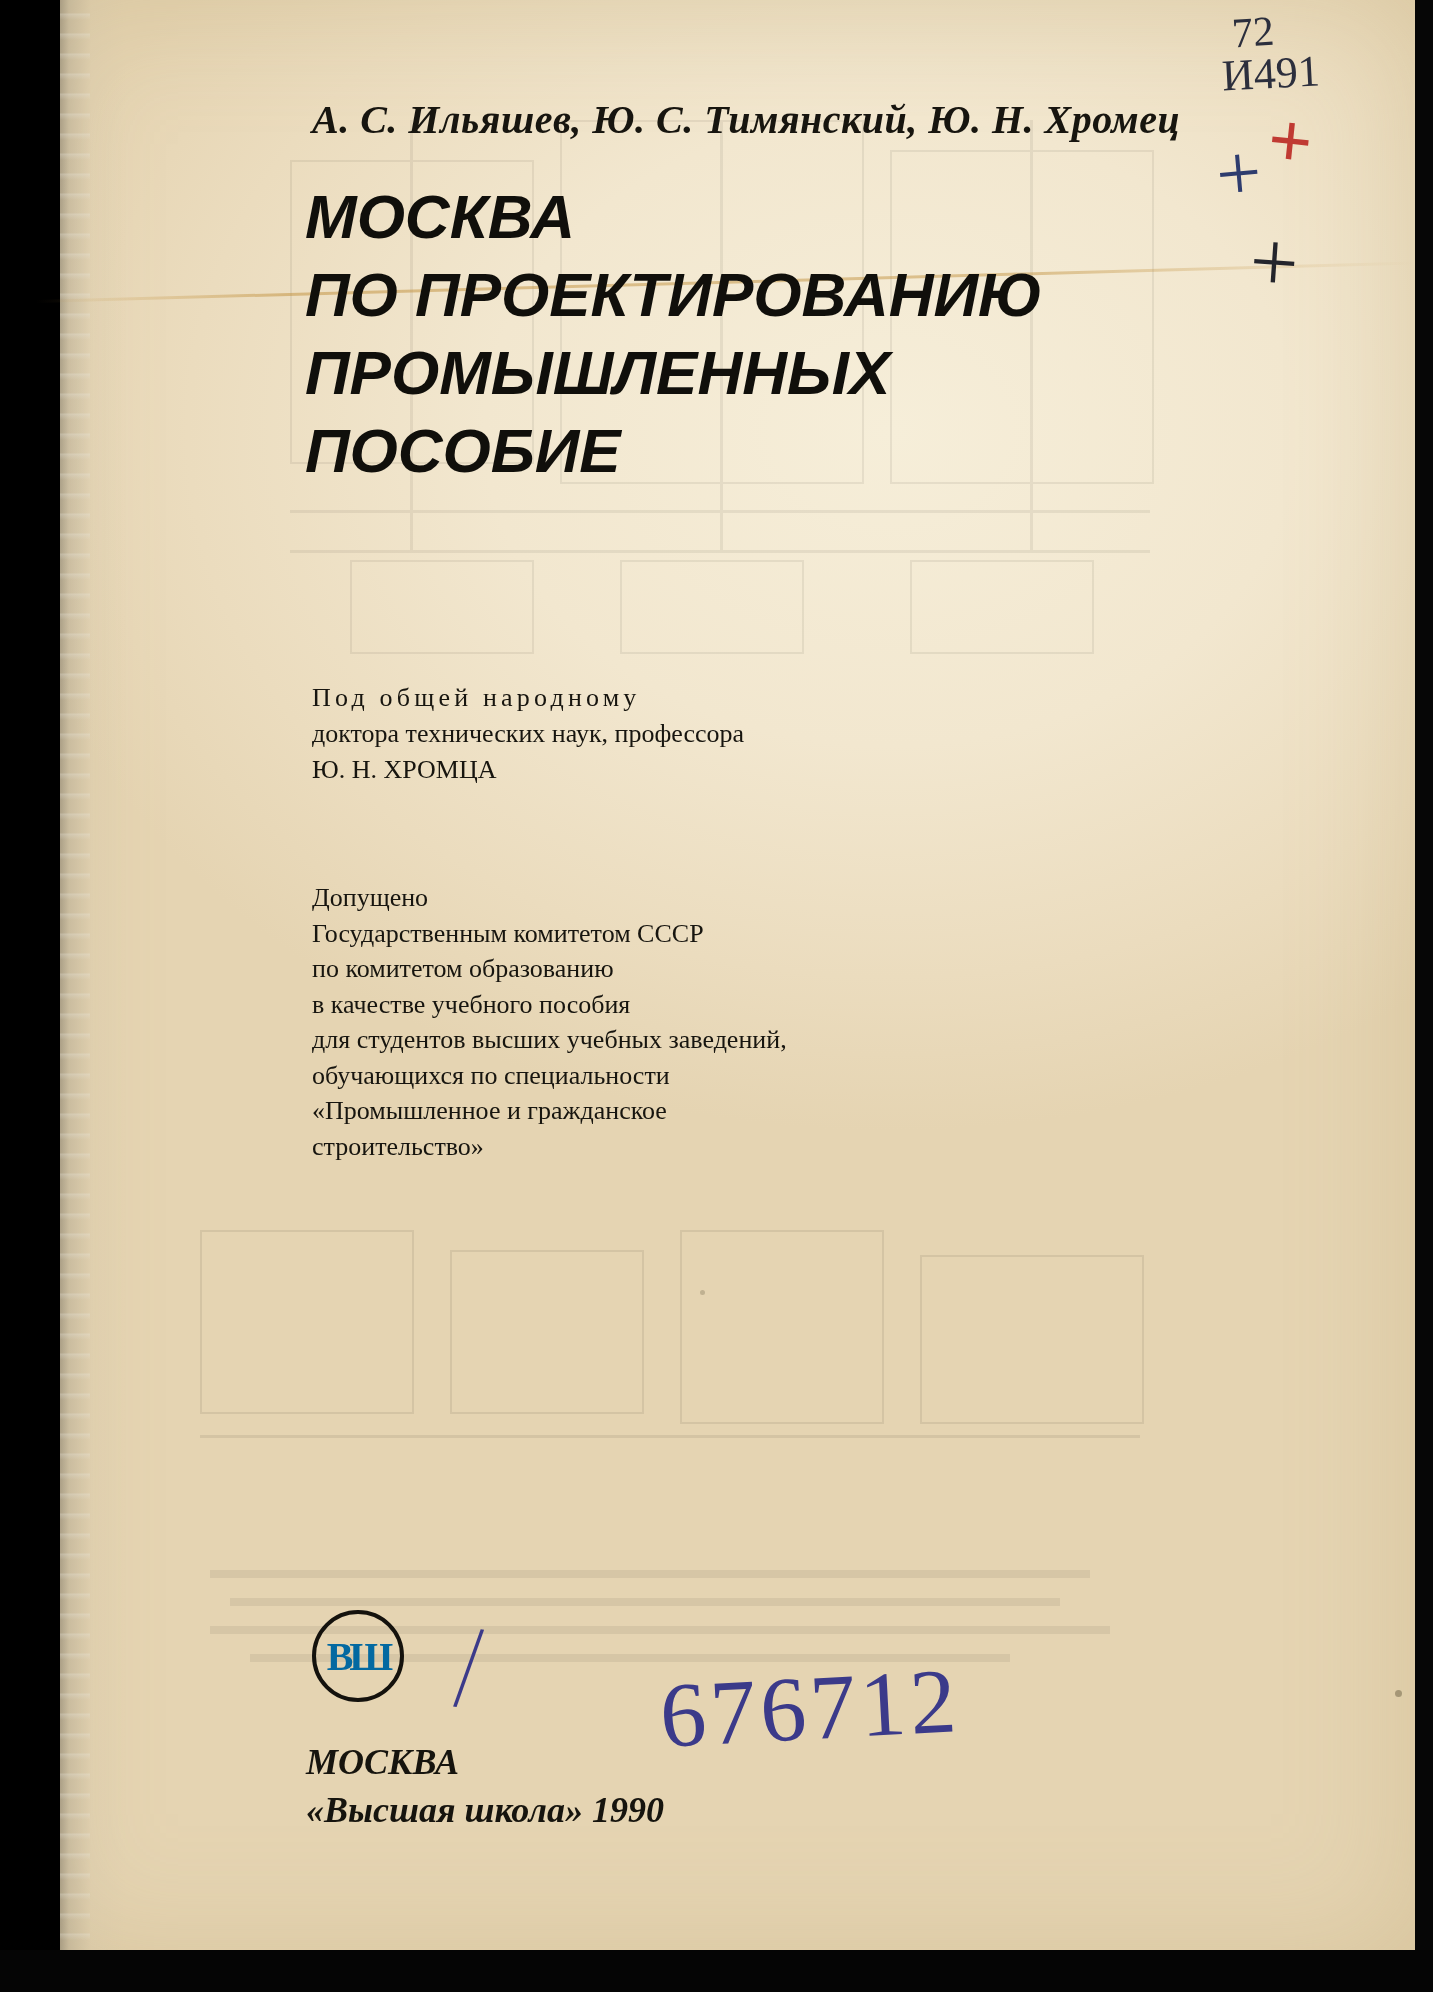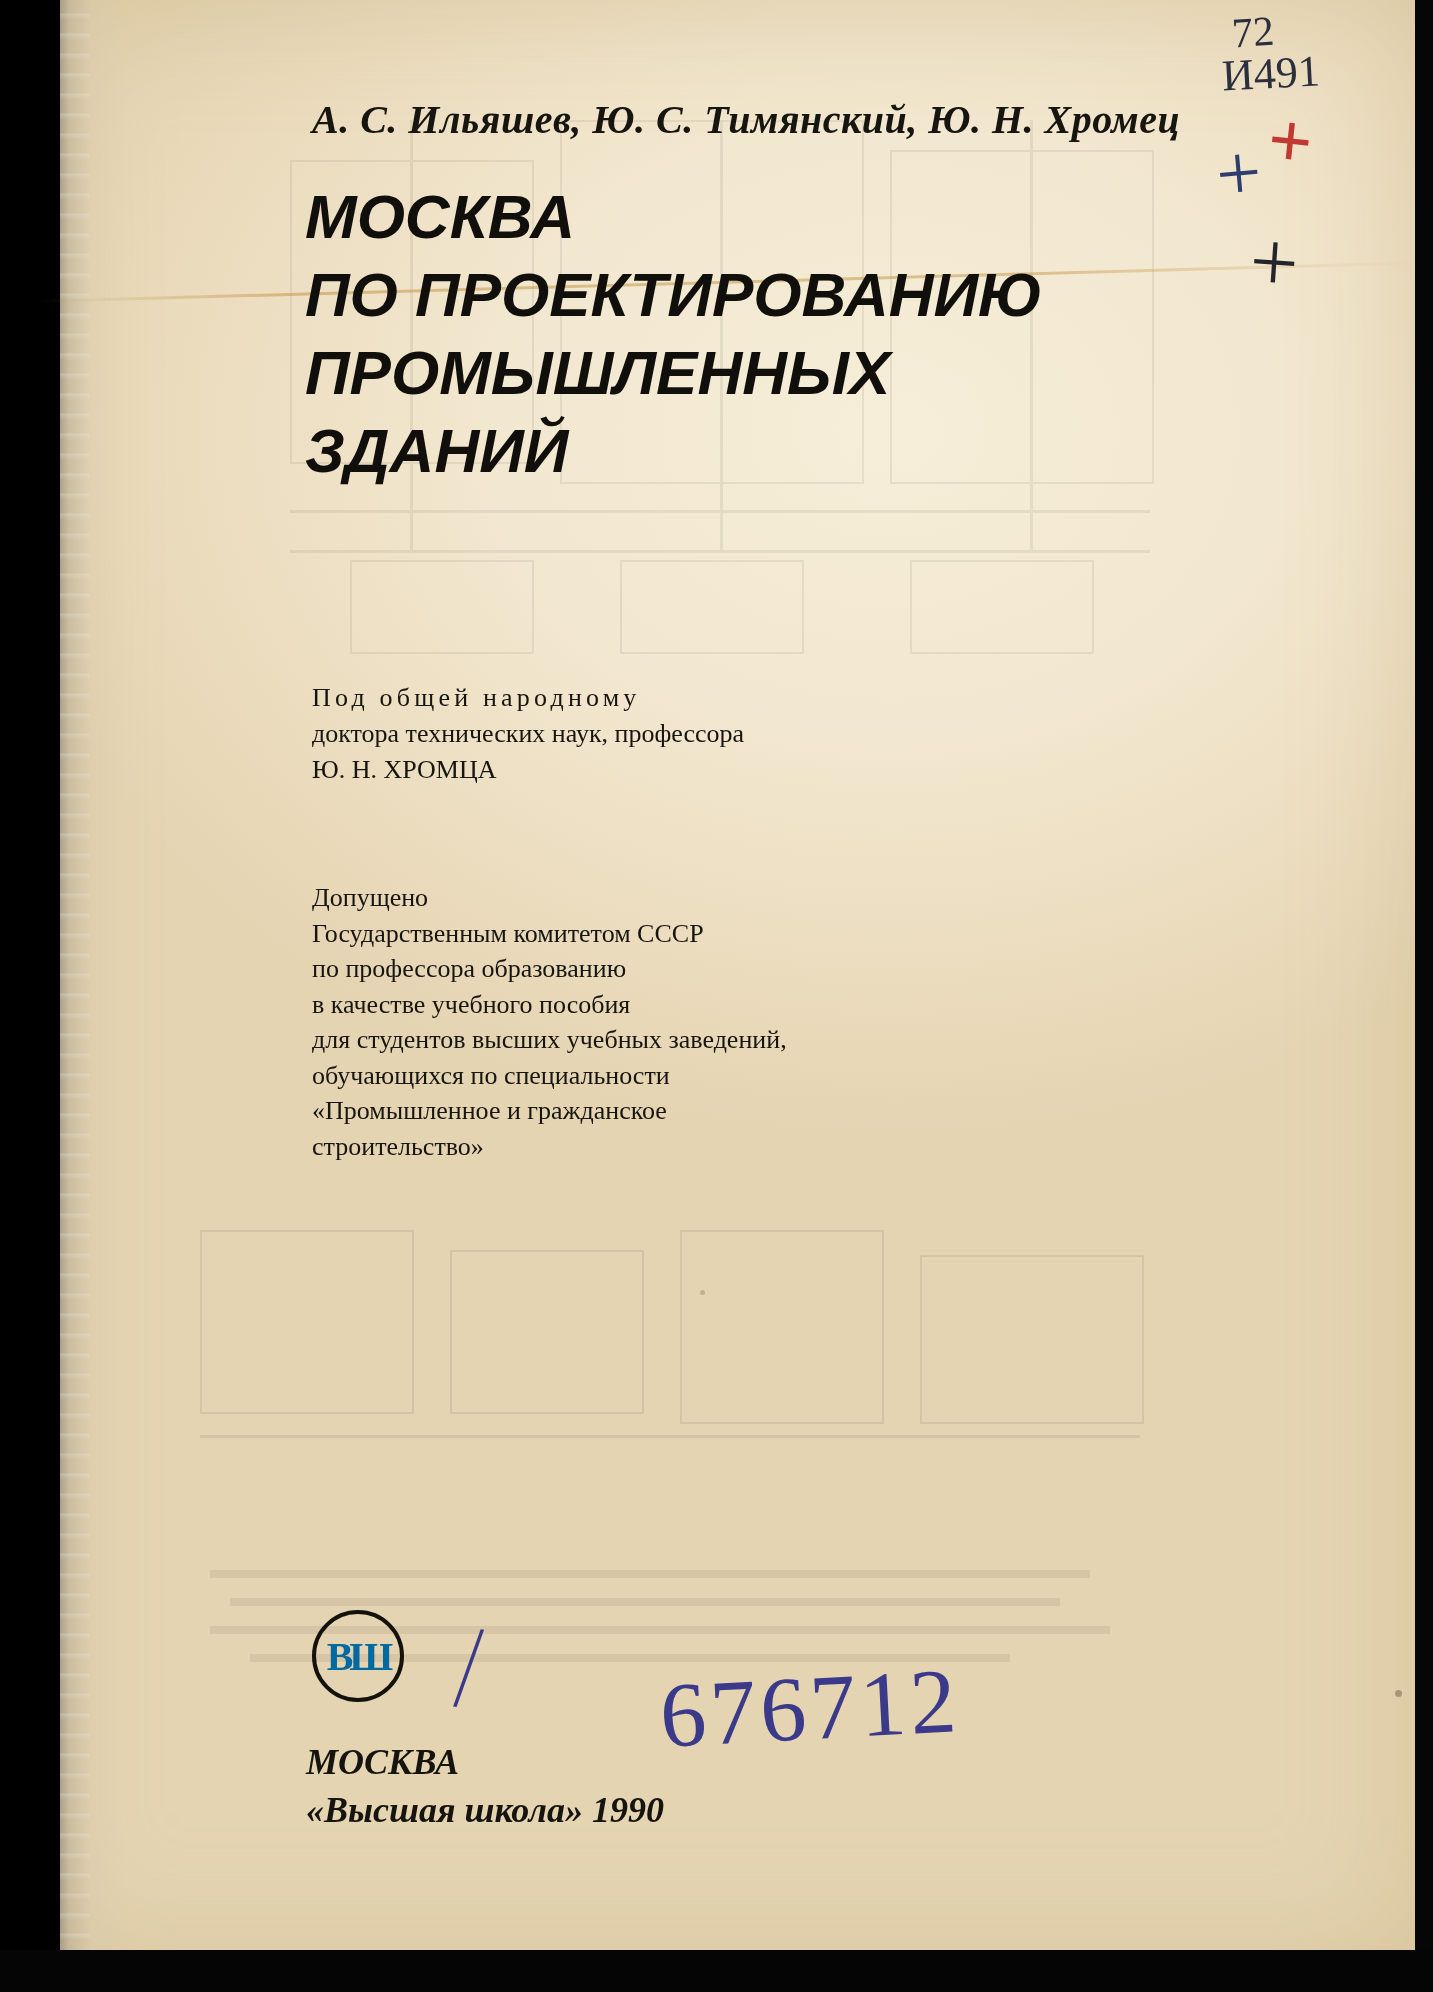--- a/index.html
+++ b/index.html
@@ -330,33 +330,33 @@
   <div class="crease"></div>
 
   <div class="content">
 
     <div class="authors">А. С. Ильяшев, Ю. С. Тимянский, Ю. Н. Хромец</div>
 
     <div class="title">
       <span class="ln">МОСКВА</span>
       <span class="ln">ПО ПРОЕКТИРОВАНИЮ</span>
       <span class="ln">ПРОМЫШЛЕННЫХ</span>
-      <span class="ln">ЗДАНИЙ</span>
+      <span class="ln">ПОСОБИЕ</span>
     </div>
 
     <div class="editor">
       <span class="ln sp">Под общей народному</span>
       <span class="ln">доктора технических наук, профессора</span>
       <span class="ln">Ю. Н. ХРОМЦА</span>
     </div>
 
     <div class="approval">
       <span class="ln">Допущено</span>
       <span class="ln">Государственным комитетом СССР</span>
-      <span class="ln">по профессора образованию</span>
+      <span class="ln">по комитетом образованию</span>
       <span class="ln">в качестве учебного пособия</span>
       <span class="ln">для студентов высших учебных заведений,</span>
       <span class="ln">обучающихся по специальности</span>
       <span class="ln">«Промышленное и гражданское</span>
       <span class="ln">строительство»</span>
     </div>
 
     <div class="logo">
       <span class="mono">ВШ</span>
     </div>

